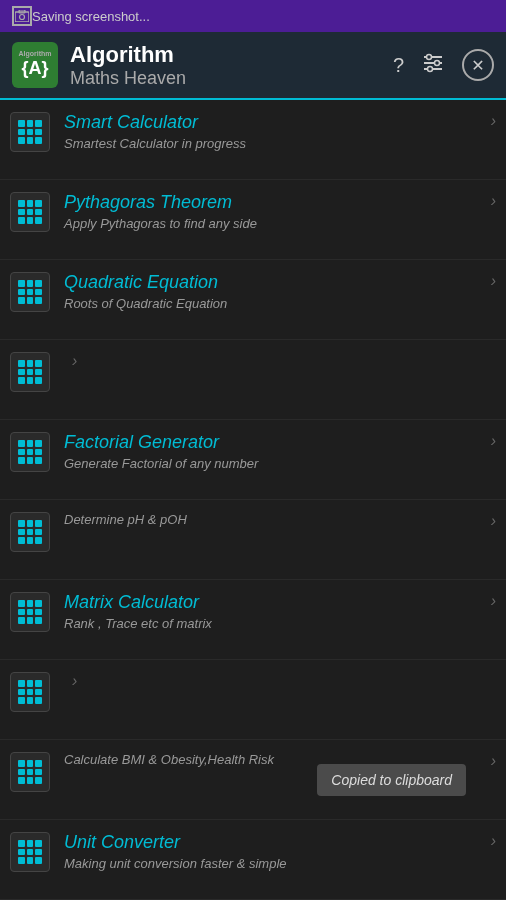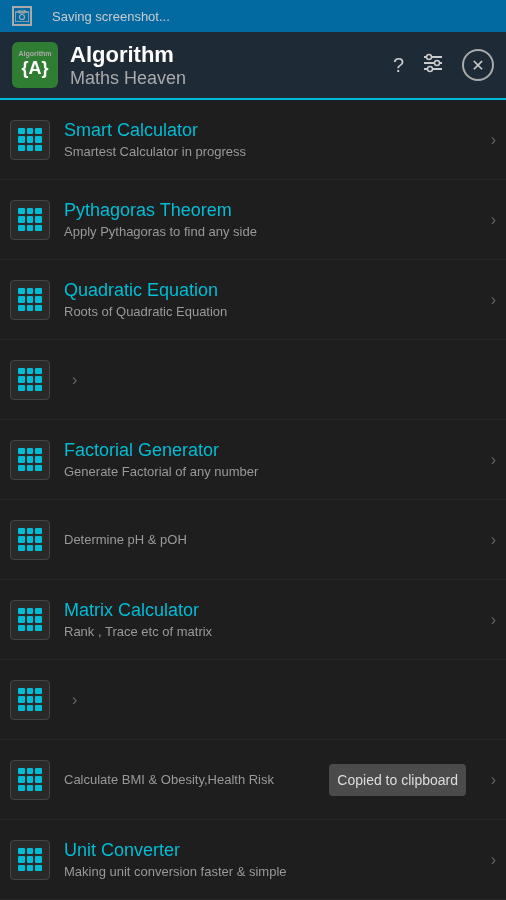--- a/index.html
+++ b/index.html
@@ -8,26 +8,26 @@
       width: 506px;
       height: 900px;
       background: #1a1a1a;
       font-family: 'Arial', sans-serif;
       overflow: hidden;
       color: #fff;
     }
 
     
     .status-bar {
-      background: #0369a1;
+      background: #4c1d95;
       height: 32px;
       display: flex;
       align-items: center;
       padding: 0 12px;
-      gap: 20px;
+      gap: 0;
     }
 
     .status-bar-icon {
       width: 20px;
       height: 20px;
       border: 2px solid #aaa;
       display: flex;
       align-items: center;
       justify-content: center;
     }
@@ -111,25 +111,25 @@
     
     .list-container {
       overflow-y: auto;
       height: calc(900px - 32px - 68px);
     }
 
     .list-item {
       background: #1e1e1e;
       border-bottom: 1px solid #2a2a2a;
       display: flex;
-      align-items: center;
       padding: 12px 10px;
       min-height: 80px;
       cursor: pointer;
       position: relative;
+      font-style: italic;
     }
 
     .item-icon {
       width: 40px;
       height: 40px;
       background: #2a2a2a;
       border: 1px solid #444;
       border-radius: 4px;
       display: flex;
       align-items: center;
@@ -175,21 +175,21 @@
     }
 
     
     .clipboard-toast {
       position: absolute;
       right: 40px;
       top: 50%;
       transform: translateY(-50%);
       background: rgba(80, 80, 80, 0.9);
       color: #ddd;
-      padding: 8px 8px;
+      padding: 8px 14px;
       border-radius: 4px;
       font-size: 14px;
       z-index: 10;
     }
 
     .bmi-item {
       position: relative;
     }
   </style>
 </head>

